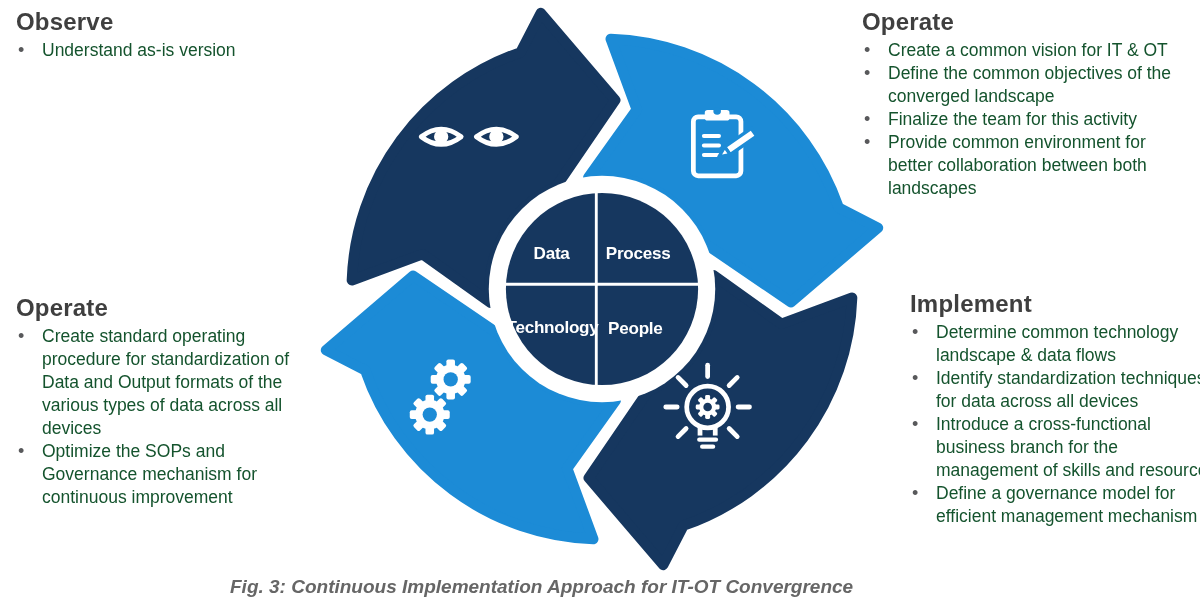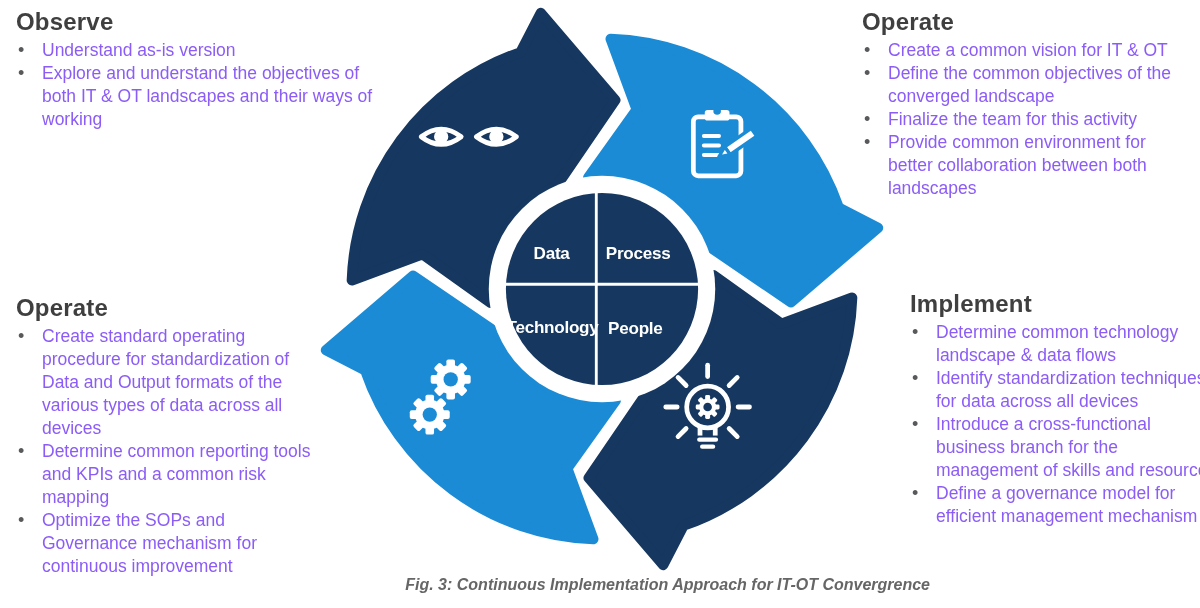--- a/index.html
+++ b/index.html
@@ -20,21 +20,21 @@
     font-weight: 700;
     color: #3f3f3f;
     letter-spacing: 0.2px;
   }
   .quadrant ul { margin: 0; padding: 0; list-style: none; }
   .quadrant li {
     position: relative;
     padding-left: 30px;
     font-size: 17.5px;
     line-height: 23px;
-    color: #8b5cf6;
+    color: #14532d;
     margin: 0;
   }
   .quadrant li::before {
     content: "\2022";
     position: absolute;
     left: 6px;
     top: 0;
     color: #58595b;
     font-size: 18px;
   }
@@ -47,22 +47,22 @@
     left: 307px;
     top: -6px;
     width: 590px;
     height: 590px;
   }
   .caption {
     position: absolute;
     left: 230px;
     top: 576px;
     width: 700px;
-    text-align: right;
-    font-size: 16px;
+    text-align: left;
+    font-size: 19px;
     font-style: italic;
     font-weight: 700;
     color: #666666;
   }
   .seg-label {
     font-weight: 700;
     font-size: 18px;
     fill: #ffffff;
     text-anchor: middle;
     dominant-baseline: middle;
@@ -71,39 +71,37 @@
 </style>
 </head>
 <body>
 
 <div class="stage">
 
   <div class="quadrant q-observe">
     <h2>Observe</h2>
     <ul>
       <li>Understand as-is version</li>
-      <li>Explore and understand the objectives of both IT &amp; OT landscapes and their ways of working</li>
     </ul>
   </div>
 
   <div class="quadrant q-define">
     <h2>Operate</h2>
     <ul>
       <li>Create a common vision for IT &amp; OT</li>
       <li>Define the common objectives of the converged landscape</li>
       <li>Finalize the team for this activity</li>
       <li>Provide common environment for better collaboration between both landscapes</li>
     </ul>
   </div>
 
   <div class="quadrant q-operate">
     <h2>Operate</h2>
     <ul>
       <li>Create standard operating procedure for standardization of Data and Output formats of the various types of data across all devices</li>
-      <li>Determine common reporting tools and KPIs and a common risk mapping</li>
       <li>Optimize the SOPs and Governance mechanism for continuous improvement</li>
     </ul>
   </div>
 
   <div class="quadrant q-implement">
     <h2>Implement</h2>
     <ul>
       <li>Determine common technology landscape &amp; data flows</li>
       <li>Identify standardization techniques for data across all devices</li>
       <li>Introduce a cross-functional business branch for the management of skills and resources</li>

